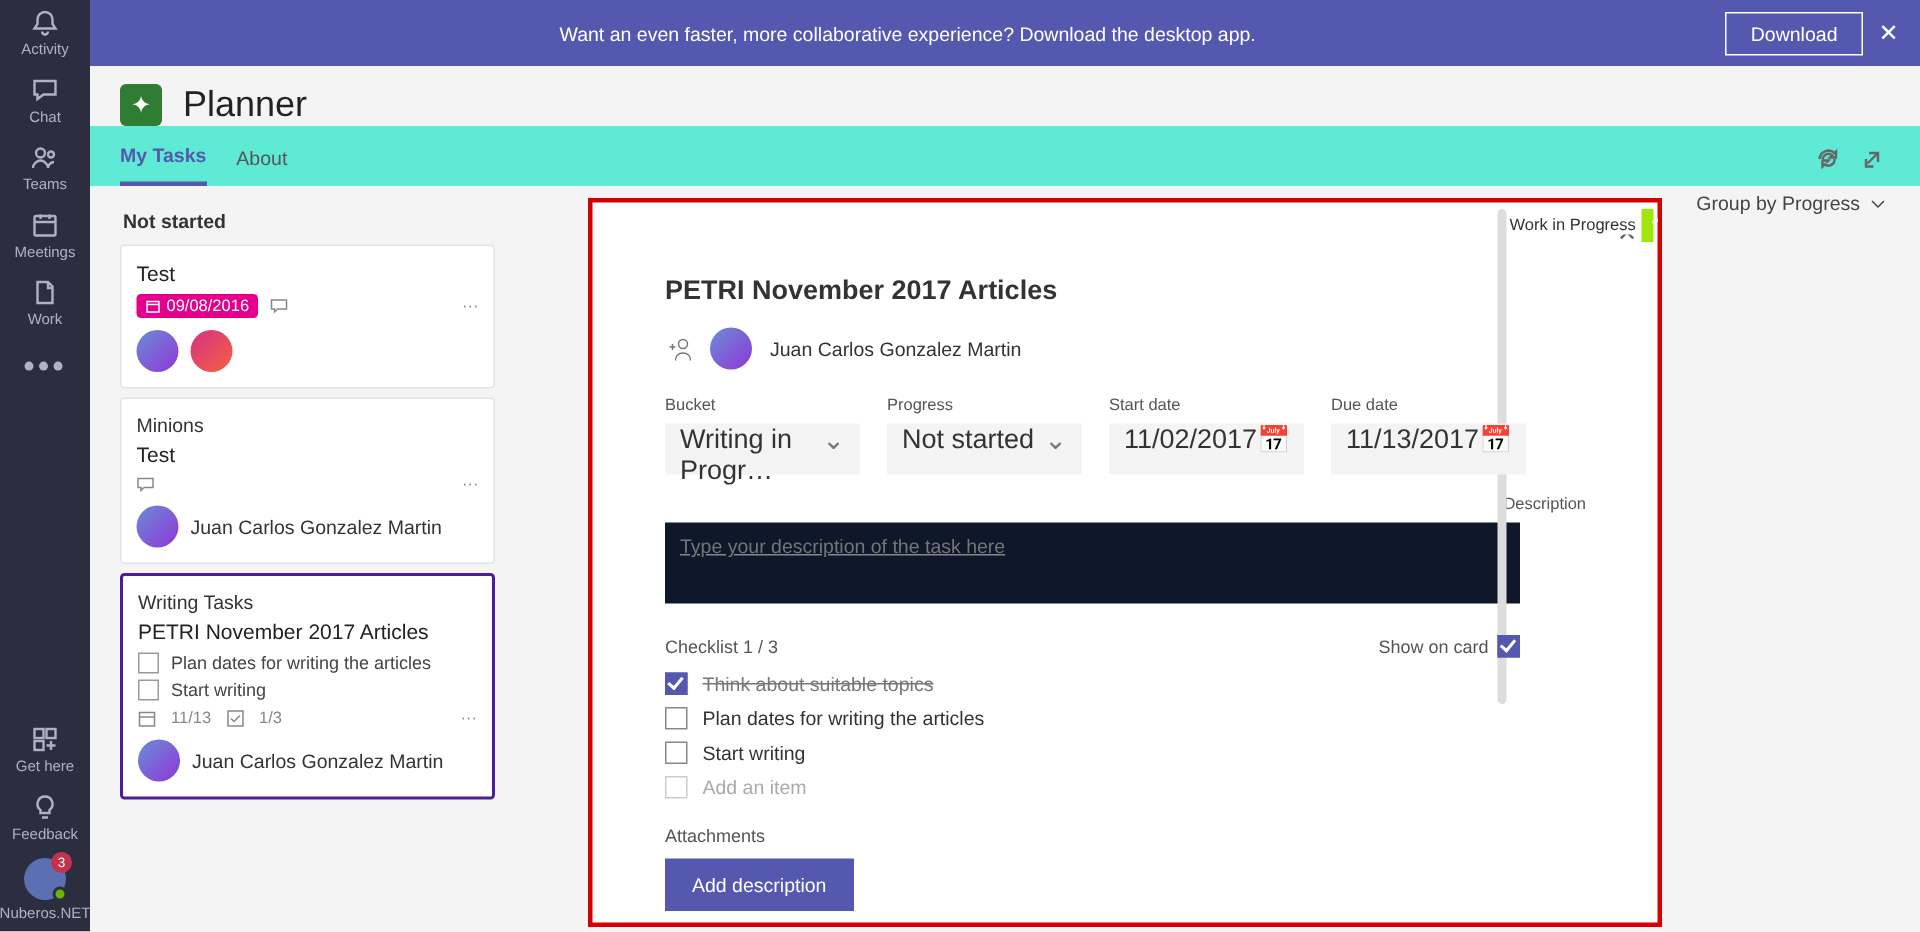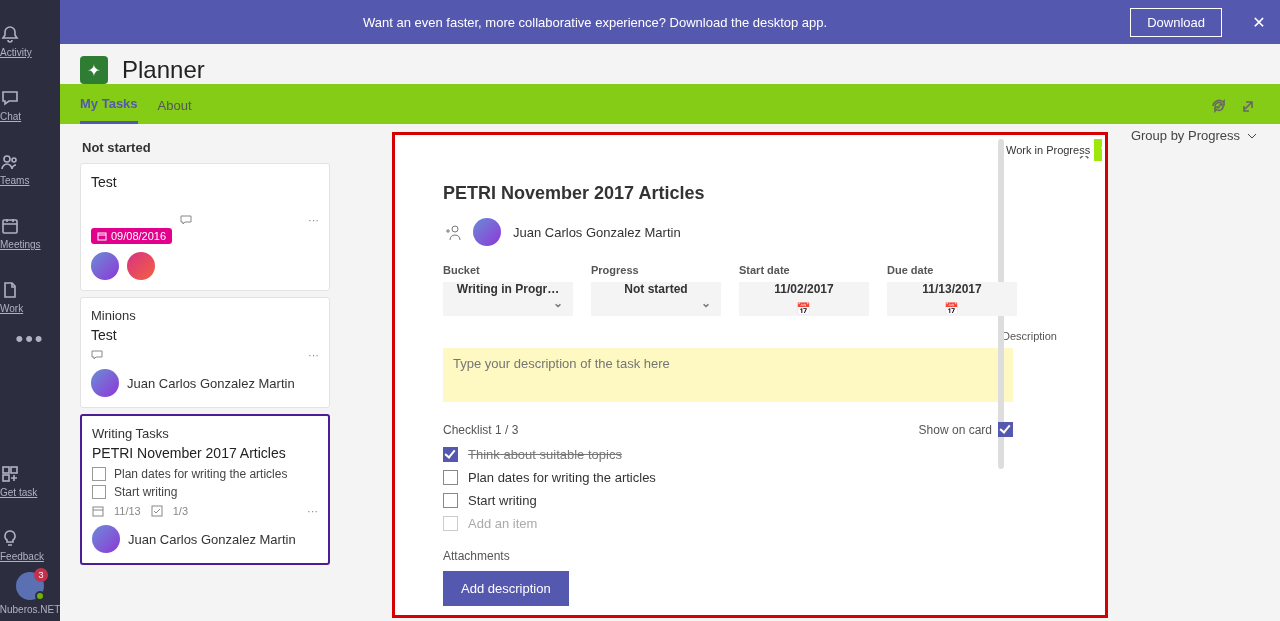--- a/index.html
+++ b/index.html
@@ -1,59 +1,59 @@
 <!DOCTYPE html>
 <html><head>
 <meta charset="utf-8">
 <style>
   * { box-sizing: border-box; margin: 0; padding: 0; font-family: "Segoe UI", Arial, sans-serif; }
   html, body { width: 1280px; height: 621px; overflow: hidden; background: #f4f4f4; }
   .root { display: flex; width: 100%; height: 100%; }
 
   
   .rail { width: 60px; background: #2c2e3f; display: flex; flex-direction: column; align-items: center; color: #b0b2c4; font-size: 10px; }
-  .rail-btn { width: 100%; display: flex; flex-direction: column; justify-content: center; padding: 24px 0 6px; cursor: pointer; text-decoration: underline; }
+  .rail-btn { width: 100%; display: flex; flex-direction: column; align-items: center; justify-content: center; padding: 5px 0 6px; cursor: pointer; }
   .rail-btn svg { width: 20px; height: 20px; fill: none; stroke: #b0b2c4; stroke-width: 1.6; }
   .rail-btn span { margin-top: 3px; }
   .rail-spacer { flex: 1; }
   .rail-avatar { width: 28px; height: 28px; border-radius: 50%; background: #5b6fb3; position: relative; margin: 4px 0; }
   .rail-avatar .badge { position: absolute; top: -4px; right: -4px; width: 14px; height: 14px; border-radius: 50%; background: #c4314b; color: #fff; font-size: 9px; line-height: 14px; text-align: center; }
   .rail-avatar .presence { position: absolute; bottom: -1px; right: -1px; width: 10px; height: 10px; border-radius: 50%; background: #6bb700; border: 2px solid #2c2e3f; }
   .rail-name { font-size: 10px; margin-bottom: 6px; }
   .rail-dots { font-size: 22px; letter-spacing: 2px; cursor: pointer; padding: 6px 0; }
 
   
   .content { flex: 1; display: flex; flex-direction: column; position: relative; }
 
   .banner { height: 44px; background: #5558af; color: #fff; display: flex; align-items: center; font-size: 13px; }
   .banner-msg { flex: 1; text-align: center; }
-  .banner-btn { border: 1px solid #fff; background: transparent; color: #fff; padding: 6px 16px; margin-right: 22px; font-size: 13px; cursor: pointer; }
+  .banner-btn { border: 1px solid #fff; background: transparent; color: #fff; padding: 6px 16px; margin-right: 2px; font-size: 13px; cursor: pointer; }
   .banner-close { width: 30px; text-align: center; cursor: pointer; font-size: 16px; margin-right: 6px; }
 
   .app-header { display: flex; align-items: center; padding: 12px 24px 0 20px; background: #f4f4f4; }
   .app-icon { width: 28px; height: 28px; background: #2f7d32; border-radius: 4px; display: flex; align-items: center; justify-content: center; color: #fff; font-size: 16px; margin-right: 14px; }
   .app-title { font-size: 24px; font-weight: 400; color: #222; }
 
-  .tab-row { display: flex; align-items: center; padding: 6px 24px 0 20px; background: #84cc16; font-size: 13px; color: #555; }
+  .tab-row { display: flex; align-items: center; padding: 6px 24px 0 20px; background: #5eead4; font-size: 13px; color: #555; }
   .tab { margin-right: 20px; padding: 6px 0 10px; cursor: pointer; }
   .tab.active { color: #5558af; border-bottom: 3px solid #5558af; font-weight: 600; }
   .tab-row-spacer { flex: 1; }
   .tab-icon { margin-left: 14px; cursor: pointer; color: #666; }
   .tab-icon svg { width: 16px; height: 16px; stroke: #666; fill: none; stroke-width: 1.6; }
 
   .board-area { flex: 1; display: flex; background: #f4f4f4; position: relative; padding: 10px 20px 0 20px; overflow: hidden; }
 
   
   .col { width: 250px; margin-right: 18px; }
   .col-title { font-size: 13px; font-weight: 600; color: #333; padding: 6px 2px 8px; }
   .card { background: #fff; border: 1px solid #e3e3e3; border-radius: 3px; margin-bottom: 6px; padding: 10px 10px 10px; font-size: 13px; color: #333; }
   .card.hl { border: 2px solid #4c1d95; }
   .card-title { font-size: 13px; color: #333; margin-bottom: 4px; }
   .card-sub { font-size: 14px; color: #222; margin-bottom: 6px; }
-  .due-chip { display: inline-flex; align-items: center; background: #e3008c; color: #fff; border-radius: 3px; font-size: 11px; padding: 2px 6px; gap: 4px; margin-top: 32px; }
+  .due-chip { display: inline-flex; align-items: center; background: #e3008c; color: #fff; border-radius: 3px; font-size: 11px; padding: 2px 6px; gap: 4px; }
   .meta-row { display: flex; align-items: center; gap: 8px; color: #888; font-size: 11px; margin-top: 4px; }
   .meta-row .dots { margin-left: auto; cursor: pointer; }
   .assignee-row { display: flex; align-items: center; gap: 8px; margin-top: 8px; }
   .avatar { width: 30px; height: 30px; border-radius: 50%; background: linear-gradient(135deg,#6b8dd6,#8e37d7); }
   .avatar.sm { width: 28px; height: 28px; }
   .assignee-name { font-size: 13px; color: #333; }
   .chk-row { display: flex; align-items: center; gap: 8px; font-size: 12px; color: #444; margin: 4px 0; }
   .chk-row .box { width: 14px; height: 14px; border: 1px solid #999; }
   .mini-meta { display:flex; align-items:center; gap:10px; color:#888; font-size:11px; margin-top:6px;}
   .mini-meta svg { width:12px; height:12px; stroke:#888; fill:none; }
@@ -63,30 +63,30 @@
   .groupby svg { width: 12px; height: 12px; stroke:#444; fill:none; }
 
   
   .panel { position: absolute; left: 332px; top: 132px; right: 172px; bottom: 3px; background: #fff; border: 3px solid #d50000; border-bottom: 3px solid #d50000; z-index: 20; display: flex; flex-direction: column; }
   .panel-inner { flex:1; overflow: auto; padding: 18px 48px 12px 48px; position: relative; }
   .panel-top-icons { position: absolute; right: 14px; top: 10px; display: flex; gap: 14px; color: #666; }
   .panel-top-icons span { cursor: pointer; }
   .task-title { font-size: 18px; font-weight: 600; color: #333; margin: 30px 0 14px; }
   .assign-line { display: flex; align-items: center; gap: 12px; margin-bottom: 18px; font-size: 13px; color: #333; }
   .assign-line svg { width: 18px; height: 18px; stroke:#777; fill:none; }
-  .field-row { display: flex; gap: 18px; margin-bottom: 14px; font-weight: bold; }
+  .field-row { display: flex; gap: 18px; margin-bottom: 14px; }
   .field { display: flex; flex-direction: column; }
   .field label { font-size: 11px; color: #555; margin-bottom: 6px; }
-  .sel, .date { height: 34px; background: #f4f4f4; border: none; display: flex; align-items: center; padding: 0 10px; font-size: 12px; color: #333; position: relative; flex-direction: column; }
+  .sel, .date { height: 34px; background: #f4f4f4; border: none; display: flex; align-items: flex-start; padding: 0 10px; font-size: 18px; color: #333; position: relative; }
   .sel { width: 130px; }
   .date { width: 130px; justify-content: space-between; }
   .sel .chev, .date .cal { color: #777; }
   .sel .chev { margin-left: auto; }
   .desc-label { font-size: 11px; color: #555; margin-bottom: 6px; text-align: right; }
-  .desc-box { background: #fef9c3; border: none; width: 570px; height: 54px; padding: 8px 10px; font-size: 13px; color: #888; resize: none; }
+  .desc-box { background: #0f172a; border: none; width: 570px; height: 54px; padding: 8px 10px; font-size: 13px; color: #888; resize: none; text-decoration: underline; }
   .check-head { display: flex; align-items: center; font-size: 12px; color: #555; margin-top: 16px; margin-bottom: 6px; width: 570px; }
   .check-head .show { margin-left: auto; display: flex; align-items: flex-end; gap: 6px; }
   .check-head .cb, .cl-row .cb { width: 15px; height: 15px; border: 1px solid #888; display:inline-block; }
   .check-head .cb.on, .cl-row .cb.on { background: #5558af; border-color:#5558af; position: relative; }
   .cb.on::after { content:""; position:absolute; left:3px; top:0px; width:4px; height:8px; border:solid #fff; border-width:0 2px 2px 0; transform:rotate(40deg);}
   .cl-row { display:flex; align-items:center; gap:10px; font-size:13px; color:#333; padding:4px 0; }
   .cl-row.done span.txt { text-decoration: line-through; color:#777; }
   .cl-row.add span.txt { color:#aaa; }
   .att-label { font-size: 12px; color: #555; margin-top: 14px; margin-bottom: 8px; }
   .att-btn { background: #5558af; color:#fff; border:none; font-size:13px; padding: 10px 18px; cursor:pointer; }
@@ -143,21 +143,21 @@
 
     <div class="rail-spacer"></div>
 
     <div class="rail-btn">
       <svg>
           <rect x="3" y="3" width="6" height="6"></rect>
           <rect x="11" y="3" width="6" height="6"></rect>
           <rect x="3" y="11" width="6" height="6"></rect>
           <path d="M14 11v6M11 14h6"></path>
         </svg>
-      <span>Get task</span>
+      <span>Get here</span>
     </div>
     <div class="rail-btn">
       <svg>
           <path d="M10 3a5 5 0 0 1 3 9v2H7v-2a5 5 0 0 1 3-9zM8 17h4"></path>
         </svg>
       <span>Feedback</span>
     </div>
     <div class="rail-avatar">
       <div class="badge">3</div>
       <div class="presence"></div>

